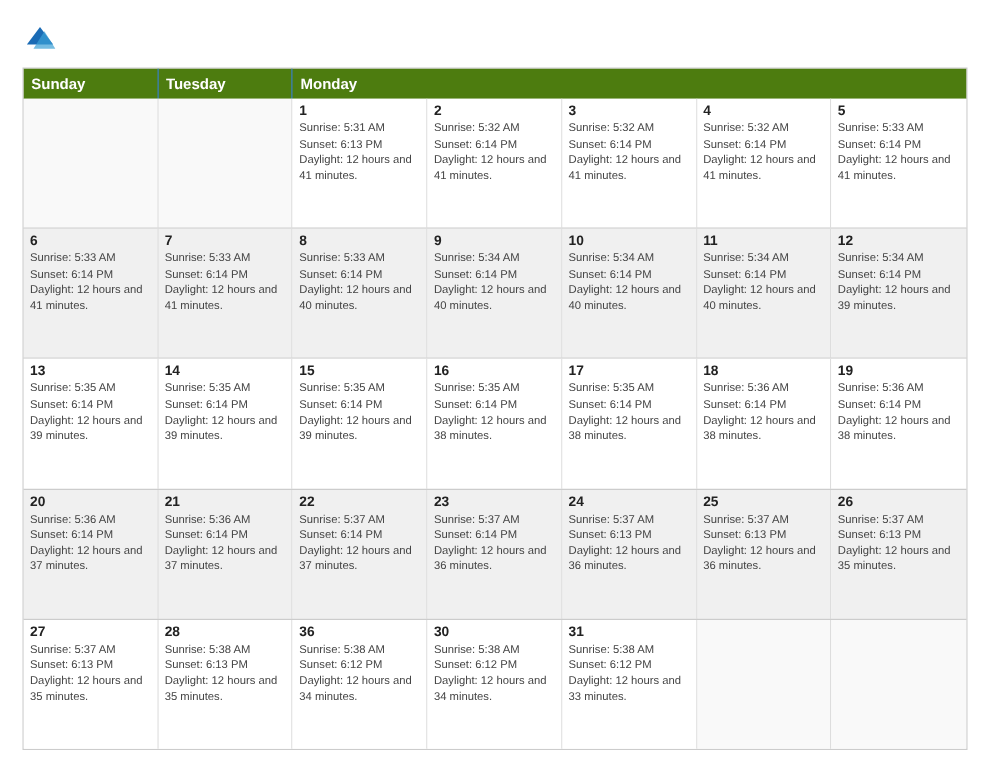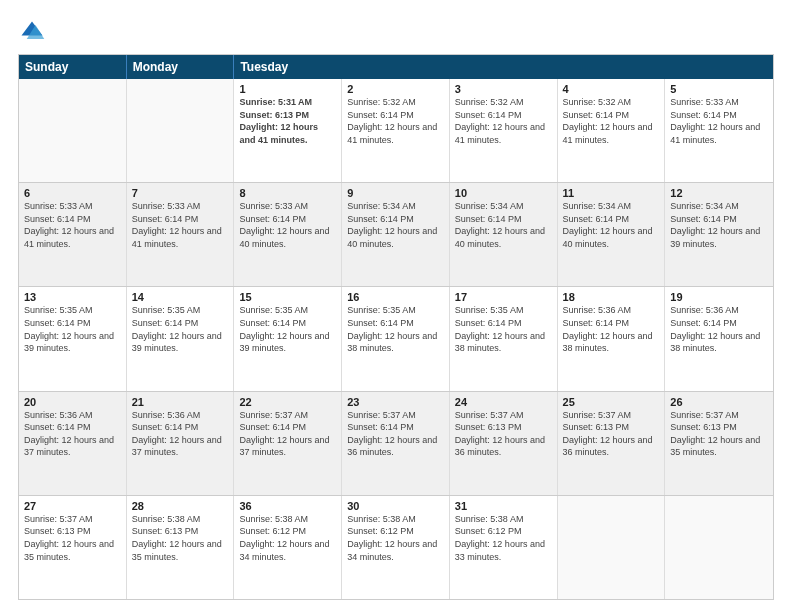--- a/index.html
+++ b/index.html
@@ -55,21 +55,21 @@
     }
     .calendar {
       flex: 1;
       display: flex;
       flex-direction: column;
       border: 1px solid #ccc;
     }
     .cal-header {
       display: grid;
       grid-template-columns: repeat(7, 1fr);
-      background: #0c4a6e;
+      background: #4d7c0f;
     }
     .cal-header-cell {
       color: #fff;
       font-size: 12px;
       font-weight: bold;
       padding: 5px 6px;
       text-align: left;
       border-right: 1px solid #3a7fbd;
     }
     .cal-header-cell:last-child { border-right: none; }
@@ -127,30 +127,30 @@
     </div>
     <div class="title-block">
       <div class="month-title"></div>
       <div class="location-title"></div>
     </div>
   </div>
 
   <div class="calendar">
     <div class="cal-header">
     <div class="cal-header-cell">Sunday</div>
+        <div class="cal-header-cell">Tuesday</div>
         <div class="cal-header-cell">Monday</div>
-        <div class="cal-header-cell">Tuesday</div>
       </div>
     <div class="cal-body">
     <div class="cal-row">
           <div class="cal-cell empty"></div>
           <div class="cal-cell empty"></div>
           <div class="cal-cell">
             <span class="day-num">1</span>
-            <div class="day-info" style="white-space: pre-line; font-weight: bold;">Sunrise: 5:31 AM
+            <div class="day-info" style="white-space: pre-line;">Sunrise: 5:31 AM
 Sunset: 6:13 PM
 Daylight: 12 hours and 41 minutes.</div>
           </div>
           <div class="cal-cell">
             <span class="day-num">2</span>
             <div class="day-info" style="white-space: pre-line;">Sunrise: 5:32 AM
 Sunset: 6:14 PM
 Daylight: 12 hours and 41 minutes.</div>
           </div>
           <div class="cal-cell">

